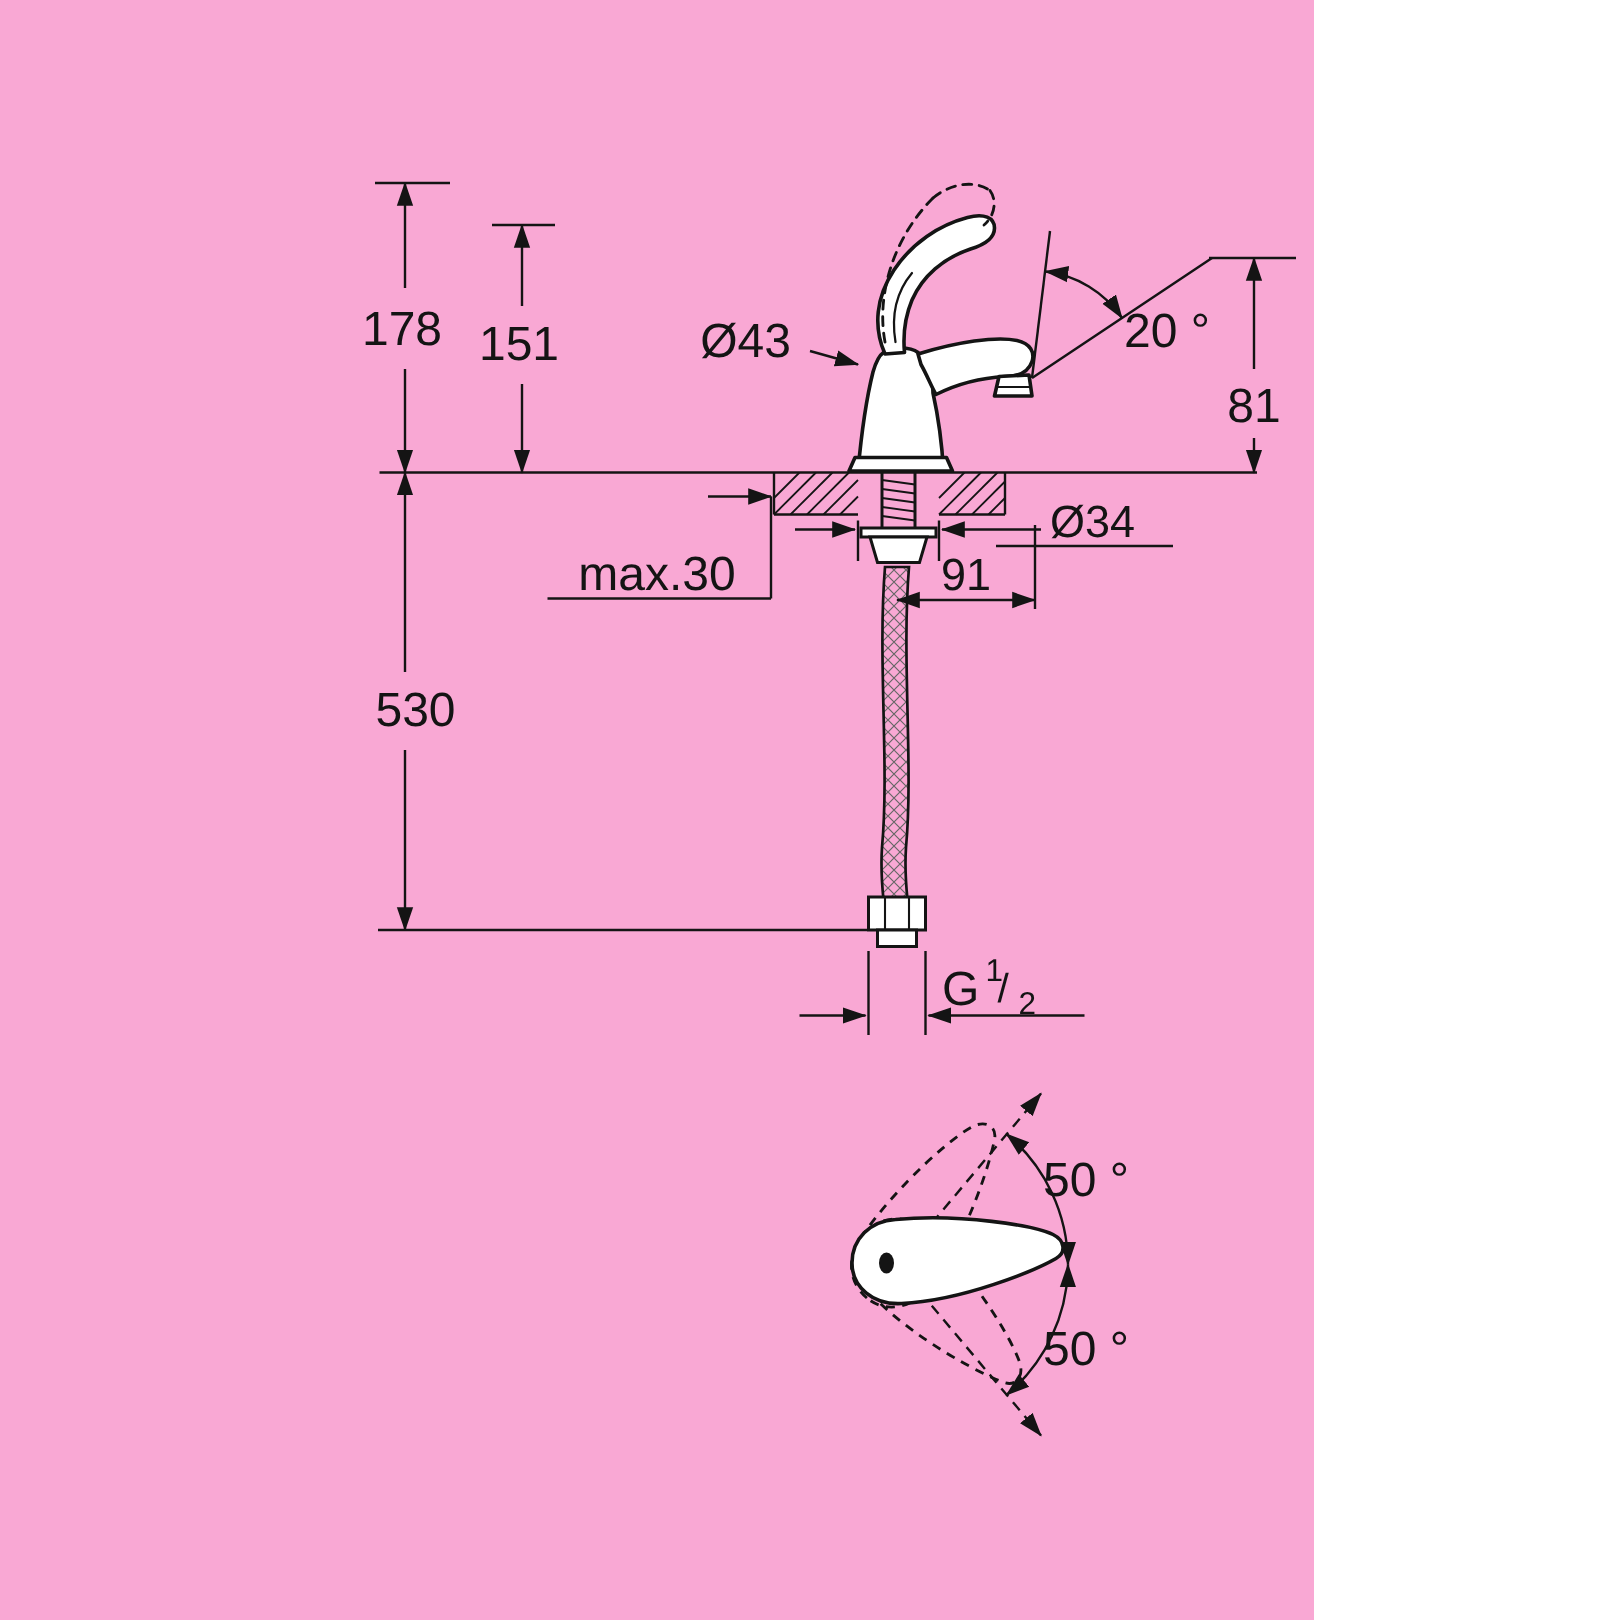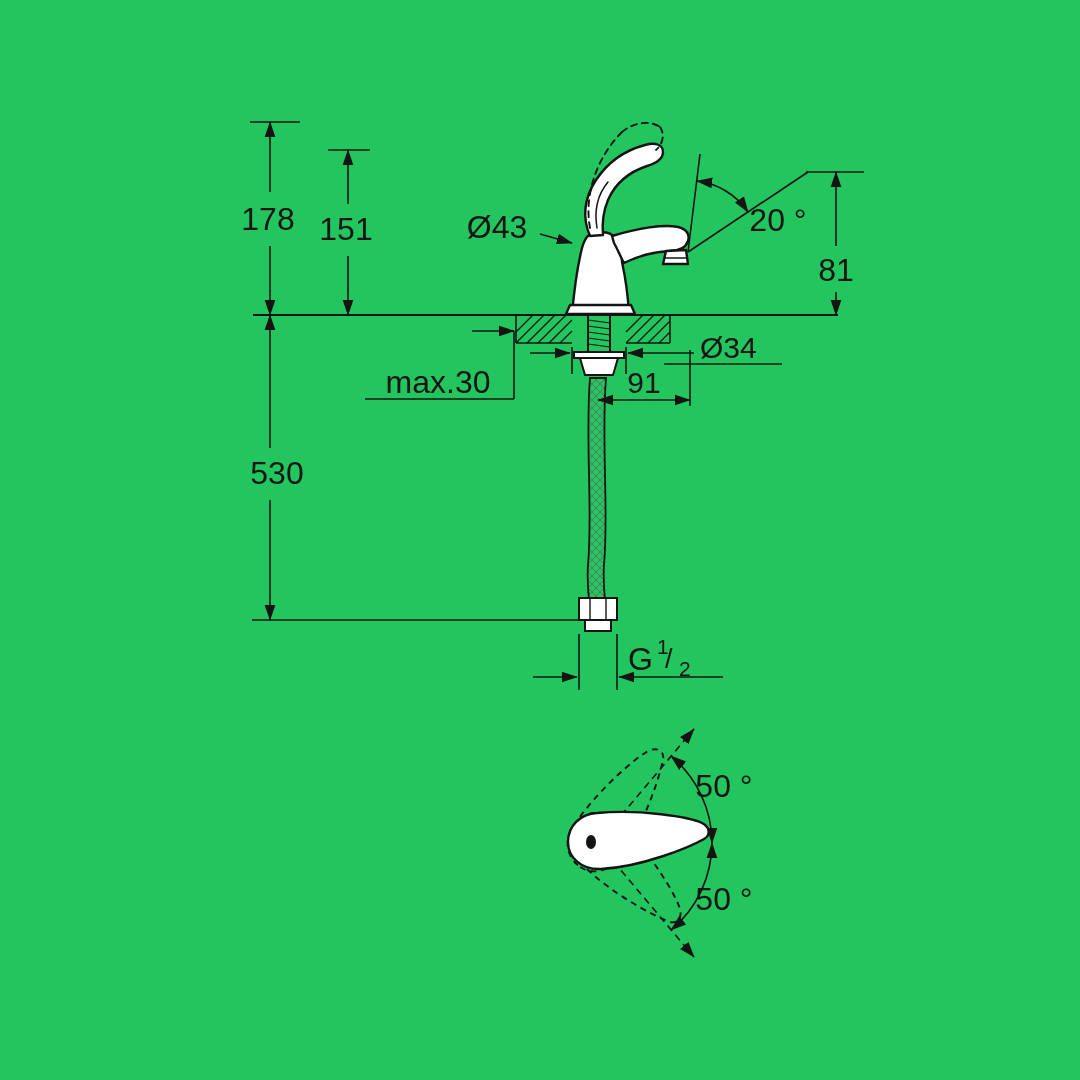--- a/index.html
+++ b/index.html
@@ -1,16 +1,16 @@
 <!DOCTYPE html>
 <html><head>
 <meta charset="utf-8">
 <style>
   html,body{margin:0;padding:0;background:#ffffff;}
-  .stage{width:1080px;height:1080px;position:relative;background:#22c55e;overflow:hidden;}
+  .stage{width:876px;height:1080px;position:relative;background:#f9a8d4;overflow:hidden;}
   .dim{font-family:"Liberation Sans", sans-serif;fill:#141414;}
   .t32{font-size:32px;}
   .t30{font-size:30px;}
   .t21{font-size:21px;}
   .t27{font-size:27px;}
   svg{display:block;}
 </style>
 </head>
 <body>
 

